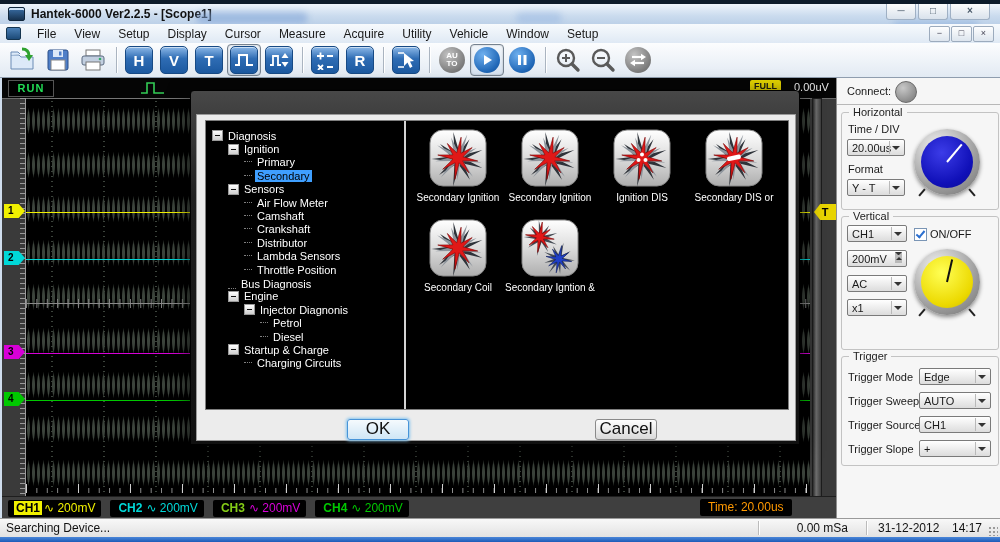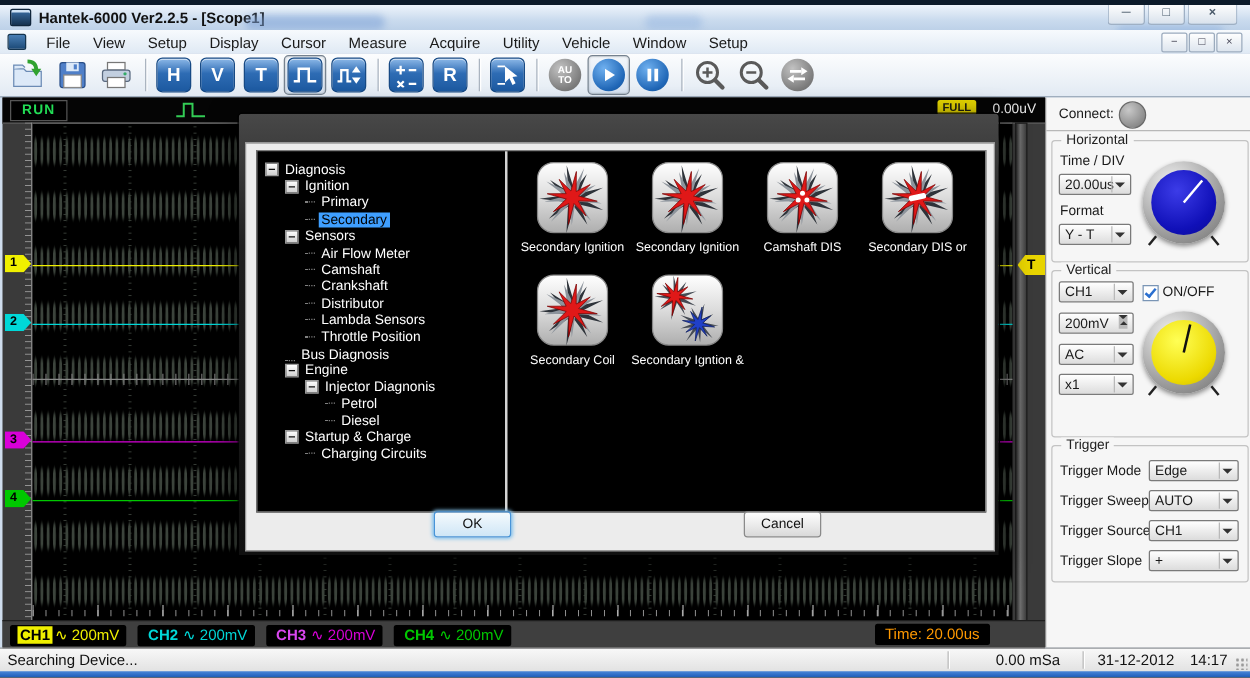--- a/index.html
+++ b/index.html
@@ -138,21 +138,21 @@
     position:relative;margin-right:3px;flex:none;}
   .expander::after{content:"";position:absolute;left:2px;top:4px;width:5px;height:1px;background:#111;}
   .stub{width:8px;height:1px;border-top:1px dotted #808080;margin-right:3px;flex:none;}
   .tree-label{padding:0 2px;}
   .tree-label.selected{background:#3f9fff;color:#000;}
   .icons-panel{flex:1;position:relative;padding:8px 0 0 6px;box-sizing:border-box;}
   .diag-grid{display:flex;flex-wrap:wrap;width:372px;}
   .diag-item{width:92px;height:90px;text-align:center;margin-bottom:0px;}
   .diag-item .dlabel{color:#fff;font-size:10px;line-height:12px;margin-top:1px;white-space:nowrap;}
   .dlg-buttons{position:absolute;left:0;top:293px;width:100%;height:32px;}
-  .btn{position:absolute;top:1px;width:60px;height:19px;font-size:11px;text-align:center;line-height:18px;
+  .btn{position:absolute;top:11px;width:60px;height:19px;font-size:17px;text-align:center;line-height:18px;
     border-radius:3px;color:#111;}
   .btn.ok{left:150px;border:1px solid #4894d8;box-shadow:0 0 3px 1px #86c4ee;
     background:linear-gradient(#f5fafd,#cfe6f6);}
   .btn.cancel{left:398px;border:1px solid #8a8a8a;background:linear-gradient(#fefefe,#d9d9d9);}
   
   .statusbar{position:absolute;left:0;top:518px;width:1000px;height:19px;
     background:linear-gradient(#f8f8f8,#e1e1e1);border-top:1px solid #9a9a9a;font-size:12px;color:#111;}
   .sb-left{position:absolute;left:6px;top:2px;}
   .sb-div{position:absolute;top:2px;width:1px;height:14px;background:#bbb;box-shadow:1px 0 0 #fff;}
   .sb-samples{position:absolute;left:768px;top:2px;width:80px;text-align:right;}
@@ -357,21 +357,21 @@
       <div id="ch-labels" style="display:flex;gap:9px;margin-left:6px;">
           <div class="ch-box">
             <span class="ch-tag" style="background: rgb(240, 240, 0); color: rgb(0, 0, 0);">CH1</span>
             <span style="color: rgb(240, 240, 0);">∿ 200mV</span>
           </div>
           <div class="ch-box">
             <span class="ch-tag" style="color: rgb(0, 216, 216);">CH2</span>
             <span style="color: rgb(0, 216, 216);">∿ 200mV</span>
           </div>
           <div class="ch-box">
-            <span class="ch-tag" style="color: #d946ef;">CH3</span>
+            <span class="ch-tag" style="color: #84cc16;">CH3</span>
             <span style="color: rgb(216, 0, 216);">∿ 200mV</span>
           </div>
           <div class="ch-box">
             <span class="ch-tag" style="color: rgb(0, 200, 0);">CH4</span>
             <span style="color: rgb(0, 200, 0);">∿ 200mV</span>
           </div>
         </div>
       <div class="time-box" style="color: rgb(255, 153, 0);">Time: 20.00us</div>
     </div>
   </div>
@@ -552,21 +552,21 @@
     </linearGradient>
                     </defs>
                     <rect x="1" y="1" width="56" height="56" rx="13" fill="url(#gsl)" stroke="#888"></rect>
                     <polygon points="53.4,38.9 34.4,34.5 40.9,50.7 30.1,36.2 24.1,57.6 25.4,36.2 10.1,45.9 22.7,32.3 2.5,30.0 21.8,27.4 11.1,14.9 25.6,24.1 24.3,3.1 30.3,22.9 40.5,10.2 34.0,25.8 53.4,21.1 36.0,30.0" fill="#2e333a"></polygon>
            <polygon points="43.9,47.8 31.0,34.9 28.4,51.1 26.9,34.2 11.8,48.4 23.4,32.0 6.4,32.3 23.2,27.8 8.1,16.2 24.8,23.7 22.2,8.5 29.2,22.9 38.3,5.6 33.2,24.2 47.6,18.9 34.7,28.2 52.5,33.8 34.3,32.3" fill="#8d949c"></polygon>
                     <polygon points="48.8,32.0 33.7,31.8 39.9,43.8 30.2,33.8 25.8,50.4 26.1,33.8 13.7,40.3 24.0,30.2 8.8,26.0 23.9,25.9 18.3,14.5 27.7,23.8 32.1,8.2 31.9,24.2 43.2,18.6 33.9,27.8" fill="#e01818" stroke="#7a0000" stroke-width="0.6"></polygon>
                     <circle cx="29" cy="25.5" r="2" fill="#fff"></circle>
                     <circle cx="25.5" cy="31" r="2" fill="#fff"></circle>
                     <circle cx="32.5" cy="31" r="2" fill="#fff"></circle>
                   </svg></div>
-                <div class="dlabel"><span>Camshaft DIS</span><br><span></span></div>
+                <div class="dlabel"><span>Ignition DIS</span><br><span></span></div>
               </div>
               <div class="diag-item">
                 <div><svg width="58" height="58" viewBox="0 0 58 58">
                     <defs>
                       <linearGradient id="gsl" x1="0" y1="0" x2="0" y2="1">
     <stop offset="0" stop-color="#ffffff"></stop>
                         <stop offset="0.5" stop-color="#dcdcdc"></stop>
                         <stop offset="1" stop-color="#aeaeae"></stop>
     </linearGradient>
                     </defs>

